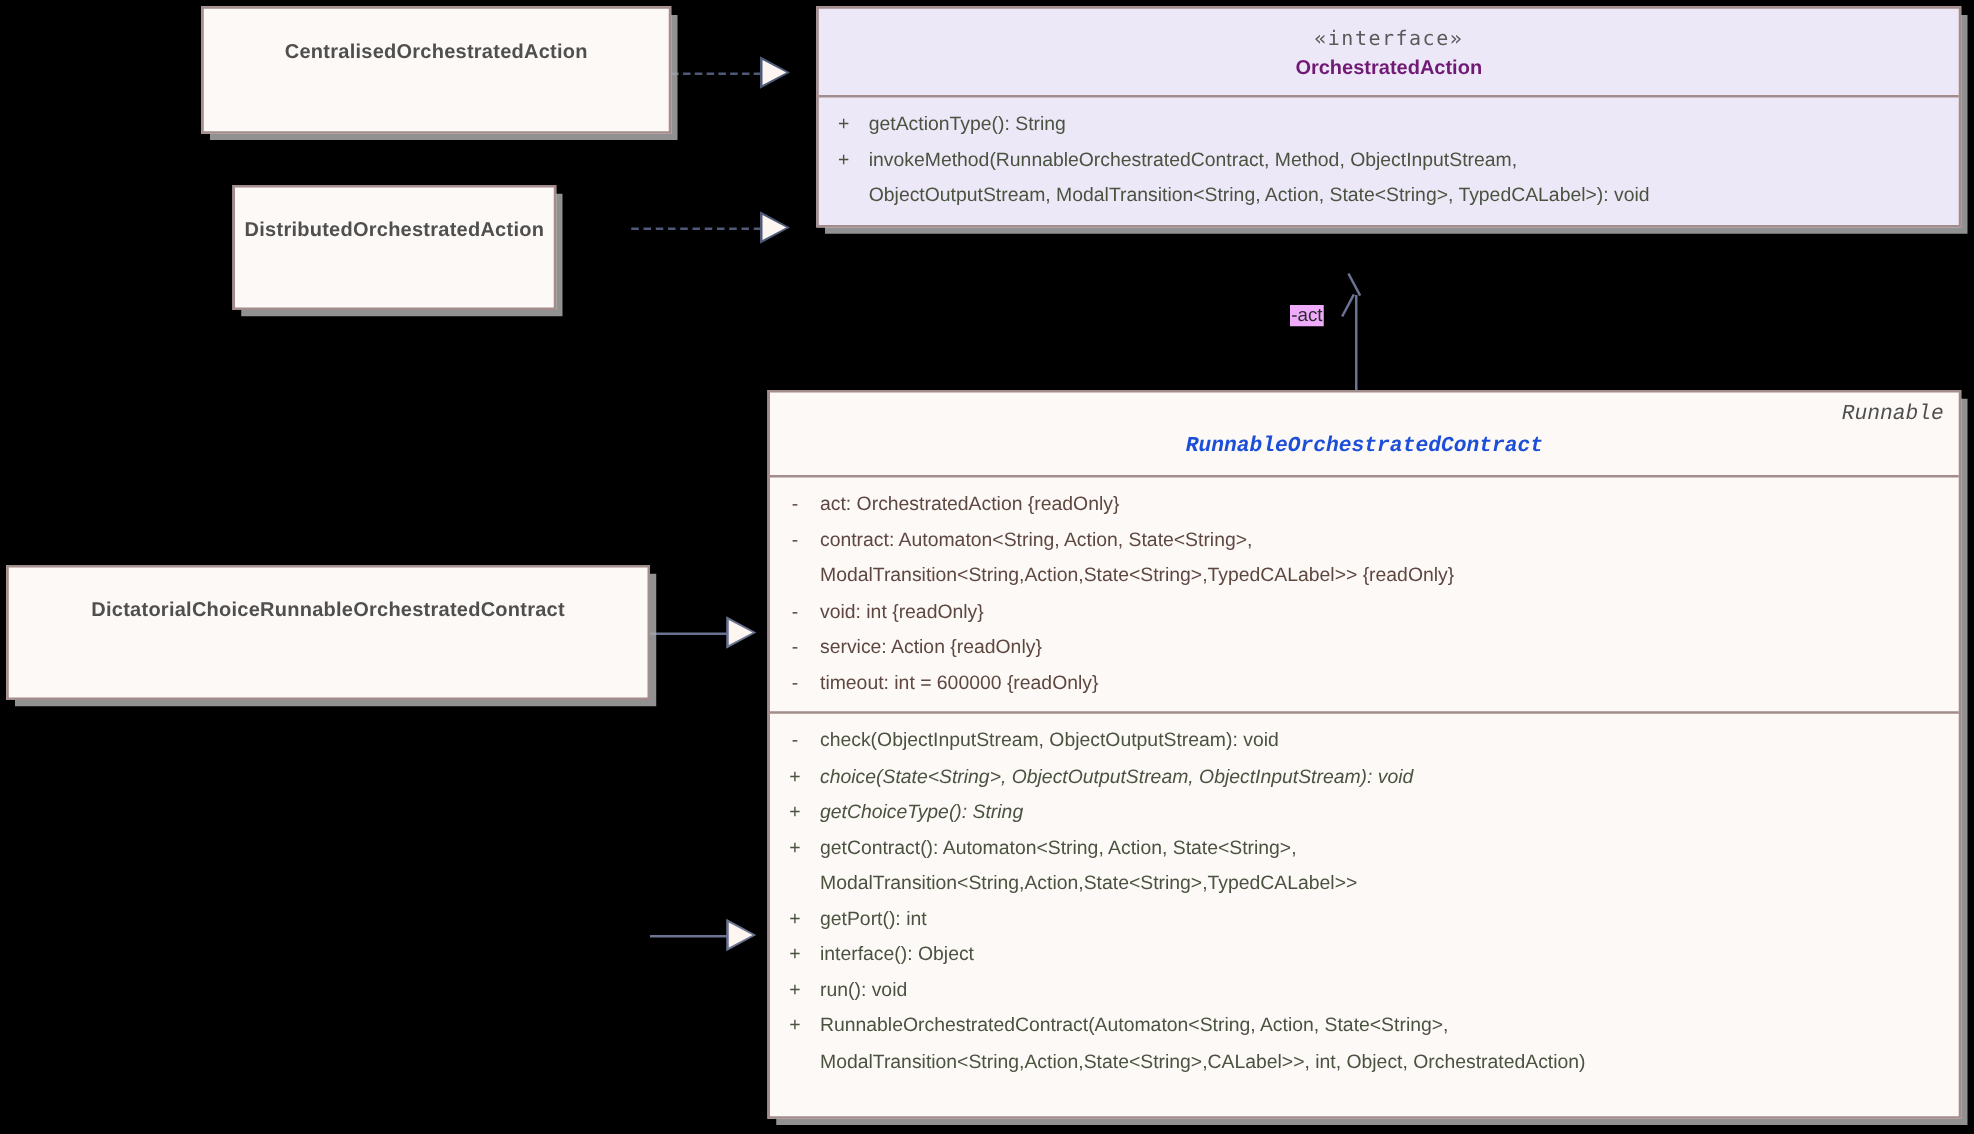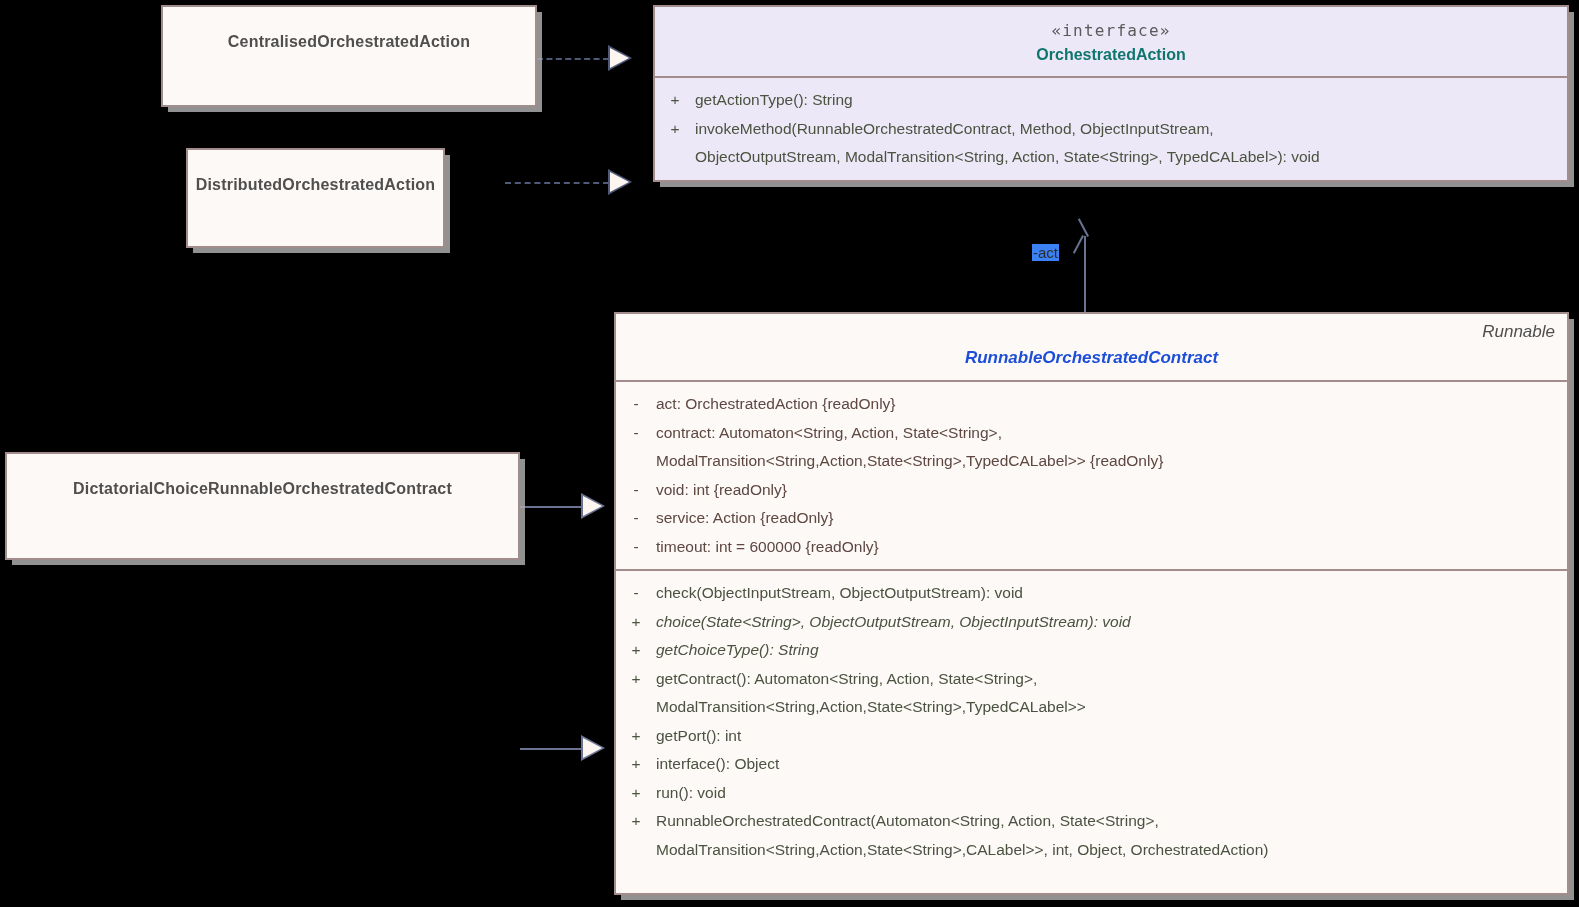--- a/index.html
+++ b/index.html
@@ -49,21 +49,21 @@
     font-size: 16px;
     color: #5A5A5A;
     letter-spacing: 1.2px;
     font-family: "DejaVu Sans Mono", monospace;
     margin-bottom: 6px;
   }
   .iface-name {
     text-align: center;
     font-weight: bold;
     font-size: 16px;
-    color: #0f766e;
+    color: #701a75;
   }
   .compartment-sep {
     border-top: 2px solid #A38C8C;
   }
 
   .members {
     padding: 8px 0 8px 0;
   }
   .member {
     display: flex;
@@ -81,20 +81,21 @@
   .sig .cont { display: block; }
   .members.attrs .member { color: #5D4740; }
   .members.ops   .member { color: #4A5240; }
   .members.iface-ops .member { color: #4A5240; }
   .abstract-op .sig { font-style: italic; }
 
   
   .contract-head {
     position: relative;
     height: 66px;
+    font-family: Liberation Mono, monospace;
   }
   .runnable-tag {
     position: absolute;
     top: 8px;
     right: 12px;
     font-style: italic;
     font-size: 17px;
     color: #4F4F4F;
   }
   .contract-name {
@@ -117,21 +118,21 @@
     background: #6A7391;
     width: 2px;
   }
   .dashed-line {
     position: absolute;
     height: 0;
     border-top: 2px dashed #4F5A78;
   }
   .assoc-label {
     position: absolute;
-    background: #3b82f6;
+    background: #f0abfc;
     color: #2B2B2B;
     font-size: 15px;
     line-height: 17px;
     padding: 0 1px;
   }
 </style>
 </head>
 <body>
 
 <div id="canvas">

